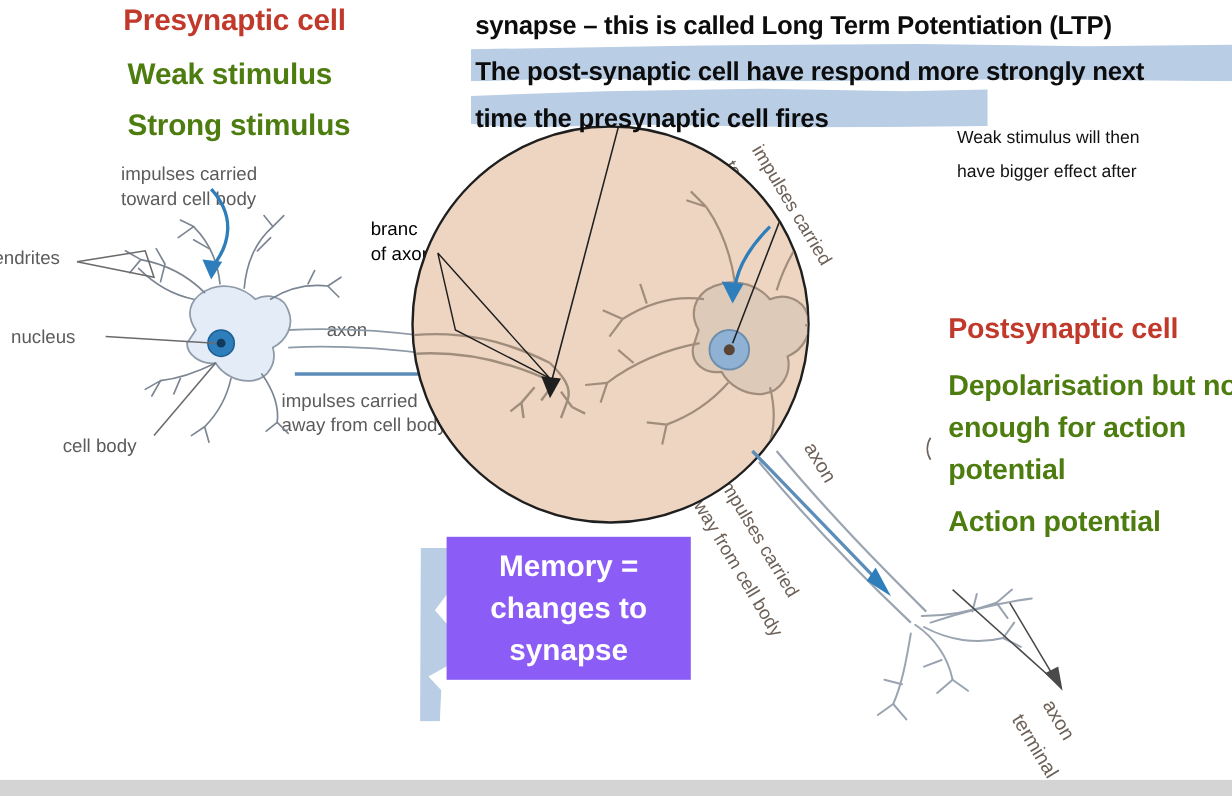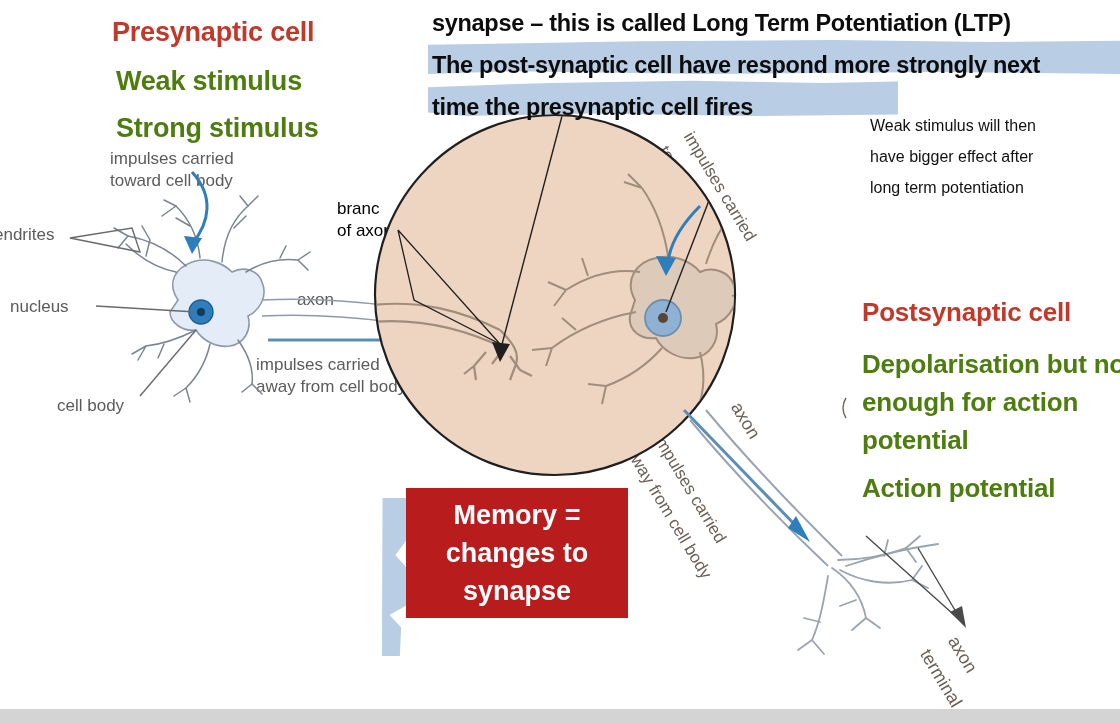--- a/index.html
+++ b/index.html
@@ -17,21 +17,20 @@
   }
 
   
   .abs { position: absolute; }
 
   
   .hdg {
     font-weight: bold;
     white-space: nowrap;
     letter-spacing: -0.2px;
-    margin-top: 14px;
   }
   .hdg-red   { color: #C0392B; }
   .hdg-blue  { color: #4d7c0f; }
   .hdg-navy  { color: #4d7c0f; }
 
   #lbl-presynaptic  { left: 112px; top: 3px;   font-size: 27px; }
   #lbl-weak         { left: 116px; top: 52px;  font-size: 27px; }
   #lbl-strong       { left: 116px; top: 99px;  font-size: 27px; }
 
   #lbl-postsynaptic { left: 862px; top: 283px; font-size: 26px; }
@@ -77,21 +76,21 @@
   #memory-highlight {
     left: 380px; top: 498px;
     width: 32px; height: 158px;
     background: #B9CDE5;
     clip-path: polygon(8% 0,100% 0,100% 22%,48% 36%,100% 48%,100% 66%,30% 74%,66% 82%,62% 100%,6% 100%);
     z-index: 2;
   }
   #memory-box {
     left: 406px; top: 488px;
     width: 222px; height: 130px;
-    background: #b91c1c;
+    background: #8b5cf6;
     z-index: 3;
     display: flex;
     align-items: center;
     justify-content: center;
   }
   #memory-text {
     color: #ffffff;
     font-size: 27px;
     font-weight: bold;
     text-align: center;
@@ -286,21 +285,20 @@
     <div class="hl-band" id="hl-band-1"></div>
     <div class="hl-band" id="hl-band-2"></div>
     <div class="line"><span class="hl-text">synapse – this is called Long Term Potentiation (LTP)</span></div>
     <div class="line"><span class="hl-text">The post-synaptic cell have respond more strongly next</span></div>
     <div class="line"><span class="hl-text">time the presynaptic cell fires</span></div>
   </div>
 
   <div class="abs" id="annot-right">
     <div>Weak stimulus will then</div>
     <div>have bigger effect after</div>
-    <div>long term potentiation</div>
   </div>
 
   <div class="abs" id="memory-highlight"></div>
   <div class="abs" id="memory-box">
     <div id="memory-text">
       <div>Memory =</div>
       <div>changes to</div>
       <div>synapse</div>
     </div>
   </div>

